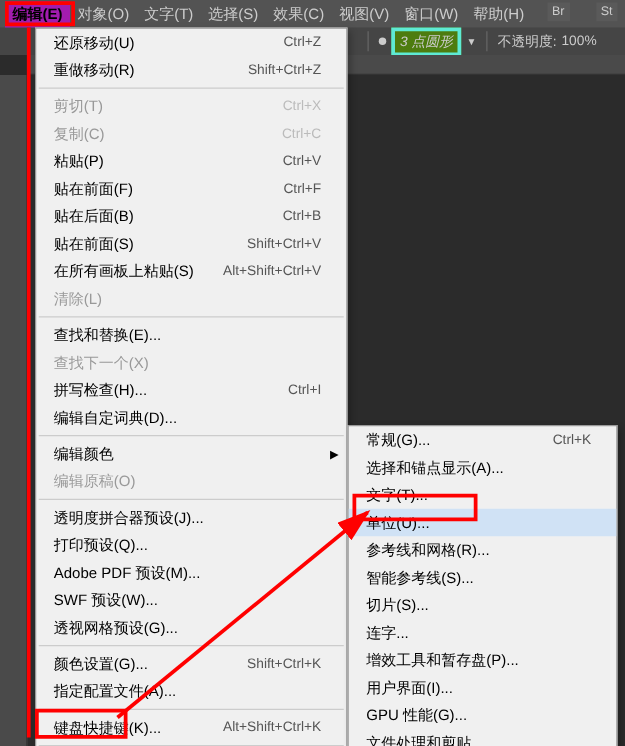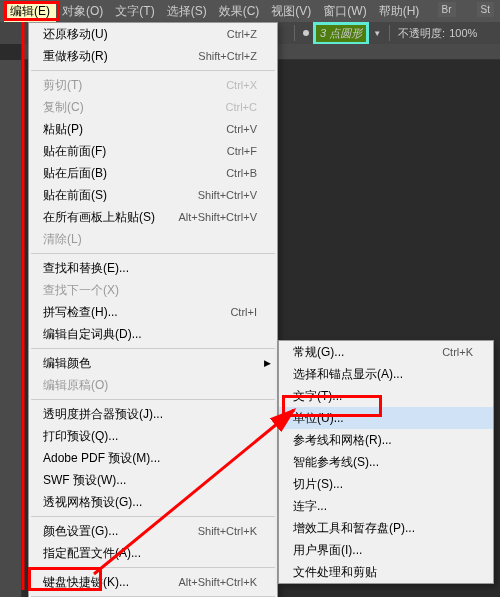--- a/index.html
+++ b/index.html
@@ -1,19 +1,19 @@
 <!DOCTYPE html>
 <html><head>
 <meta charset="utf-8">
 <style>
   * { margin: 0; padding: 0; box-sizing: border-box; font-family: "Microsoft YaHei", sans-serif; }
   body { background: #535353; width: 500px; height: 597px; overflow: hidden; position: relative; }
   .menubar { background: #535353; height: 22px; display: flex; align-items: center; padding-left: 4px; color: #ccc; font-size: 12px; }
   .menubar-item { padding: 2px 6px; cursor: pointer; }
-  .menubar-item.active { background: #fef9c3; color: #000; }
+  .menubar-item.active { background: #a21caf; color: #000; font-weight: bold; }
   .toolbar { background: #454545; height: 22px; display: flex; align-items: center; padding-left: 290px; color: #ccc; font-size: 11px; gap: 4px; }
   .toolbar .sep { width: 1px; height: 16px; background: #666; margin: 0 4px; }
   .toolbar .dropdown { background: #4d7c0f; padding: 1px 4px; border: 3px solid #5eead4; font-style: italic; }
   .canvas { position: absolute; top: 44px; left: 0; right: 0; bottom: 0; background: #2b2b2b; }
   .ruler-h { position: absolute; top: 44px; left: 22px; right: 0; height: 16px; background: #4a4a4a; border-bottom: 1px solid #333; }
   .ruler-v { position: absolute; top: 60px; left: 0; width: 22px; bottom: 0; background: #4a4a4a; border-right: 1px solid #333; }
   .menu { position: absolute; background: #f0f0f0; border: 1px solid #999; box-shadow: 3px 3px 6px rgba(0,0,0,.3); font-size: 12px; color: #000; }
   .menu-main { top: 22px; left: 28px; width: 250px; }
   .menu-sub { top: 340px; left: 278px; width: 216px; }
   .menu-item { display: flex; align-items: center; height: 22px; padding: 0 20px 0 14px; position: relative; }
@@ -183,20 +183,23 @@
     <div class="menu-item">
       <span class="label">连字...</span>
     </div>
     <div class="menu-item">
       <span class="label">增效工具和暂存盘(P)...</span>
     </div>
     <div class="menu-item">
       <span class="label">用户界面(I)...</span>
     </div>
     <div class="menu-item">
+      <span class="label">GPU 性能(G)...</span>
+    </div>
+    <div class="menu-item">
       <span class="label">文件处理和剪贴</span>
     </div>
   </div>
 
 <div class="highlight-box hb-edit"></div>
 <div class="highlight-box hb-pref"></div>
 <div class="highlight-box hb-unit"></div>
 
 <svg class="arrow-line" style="top:0;left:0;width:500px;height:597px;position:absolute;">
   <defs>

